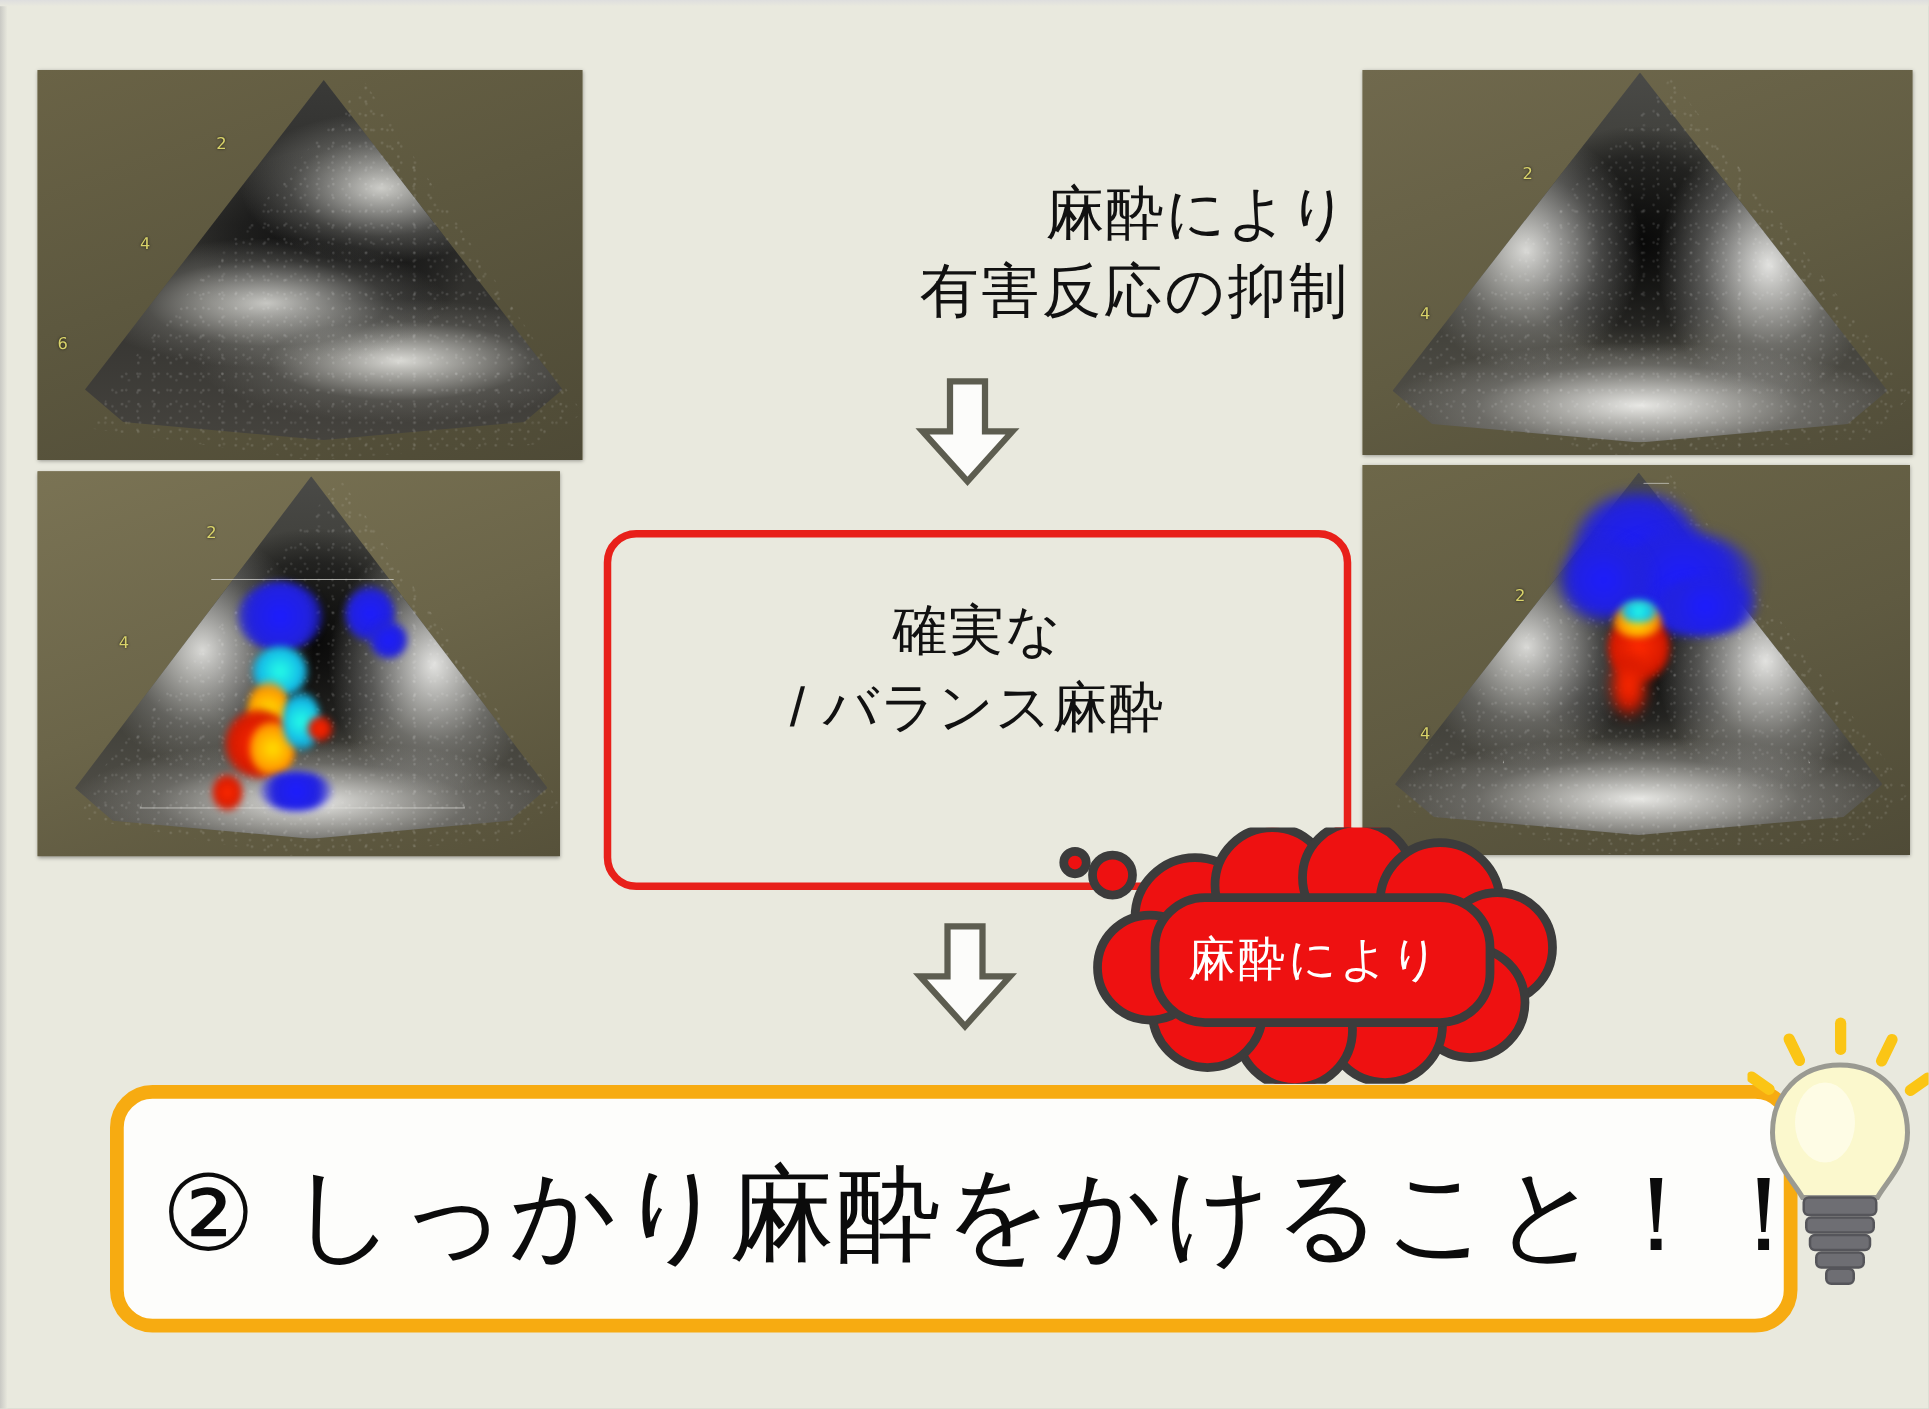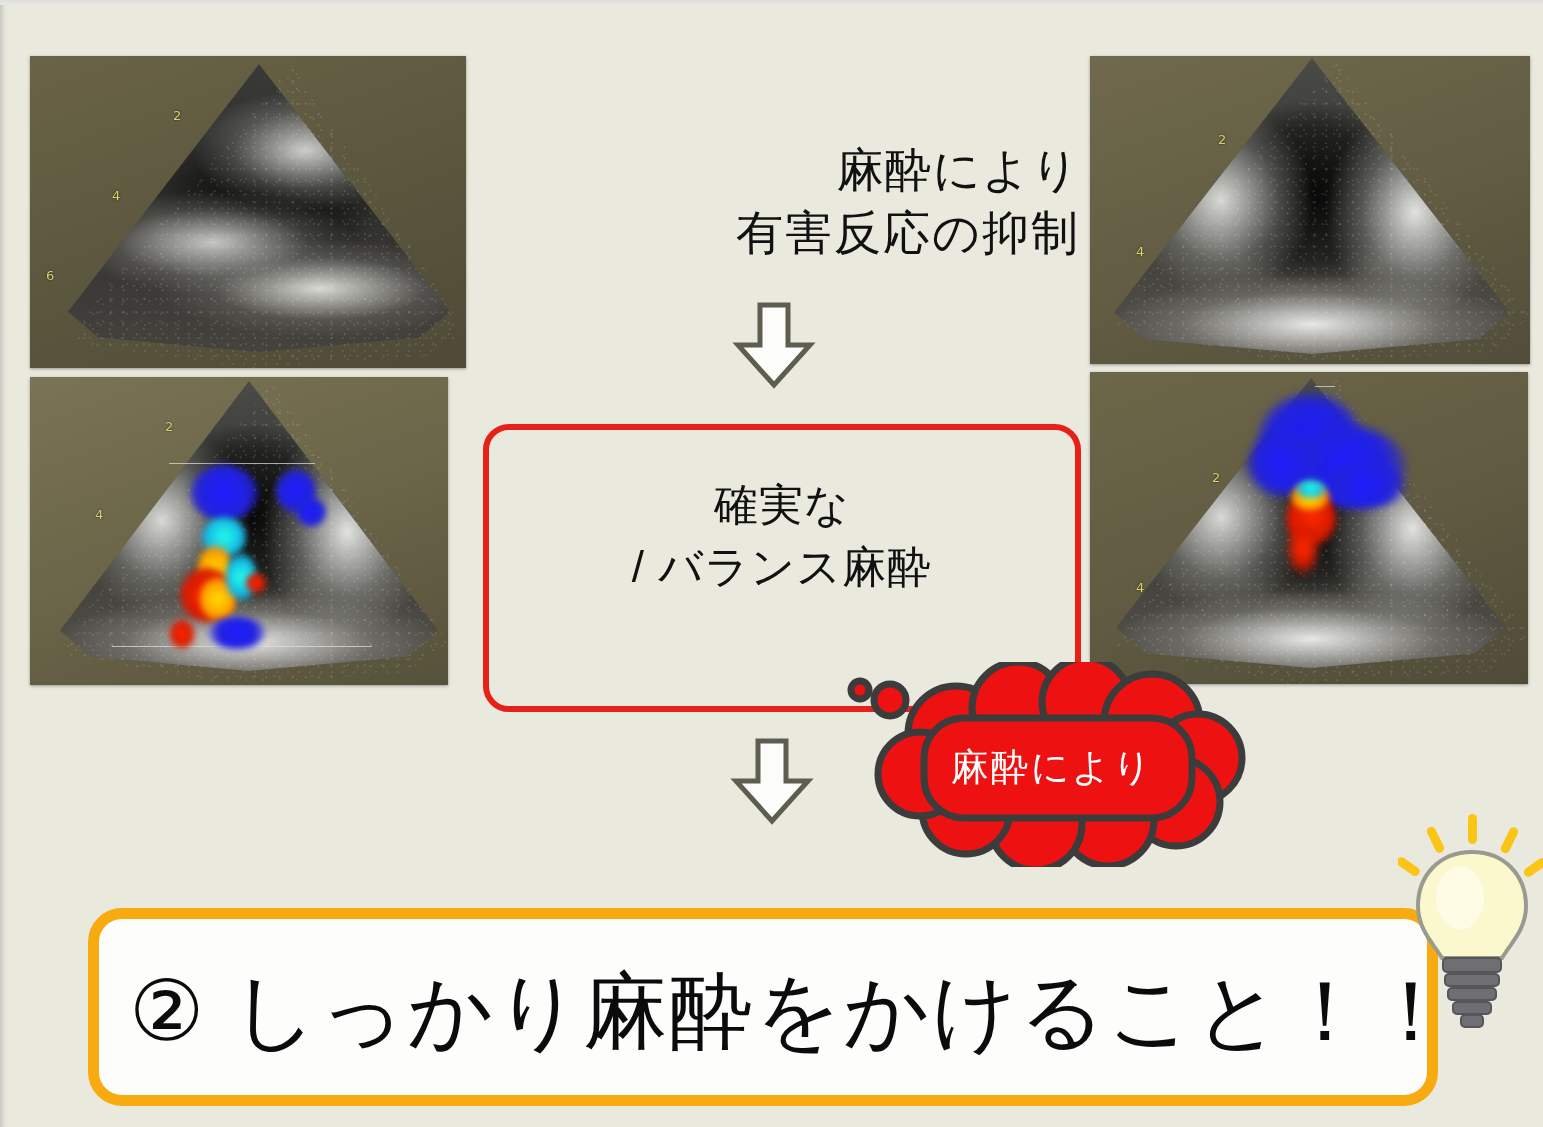--- a/index.html
+++ b/index.html
@@ -164,21 +164,21 @@
     color: #ffffff;
     font-size: 38px;
     letter-spacing: 2px;
     pointer-events: none;
   }
 
   
   #banner {
     position: absolute;
     left: 88px;
-    top: 908px;
+    top: 868px;
     width: 1350px;
     height: 198px;
     background: #fdfdfb;
     border: 11px solid #f7ab11;
     border-radius: 34px;
     box-sizing: border-box;
   }
   #banner-text {
     position: absolute;
     left: 30px;

